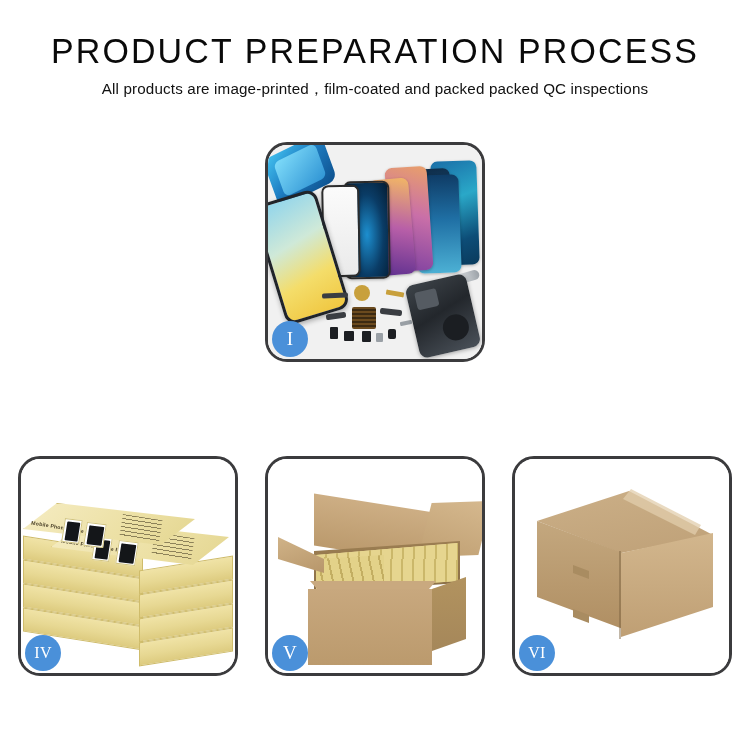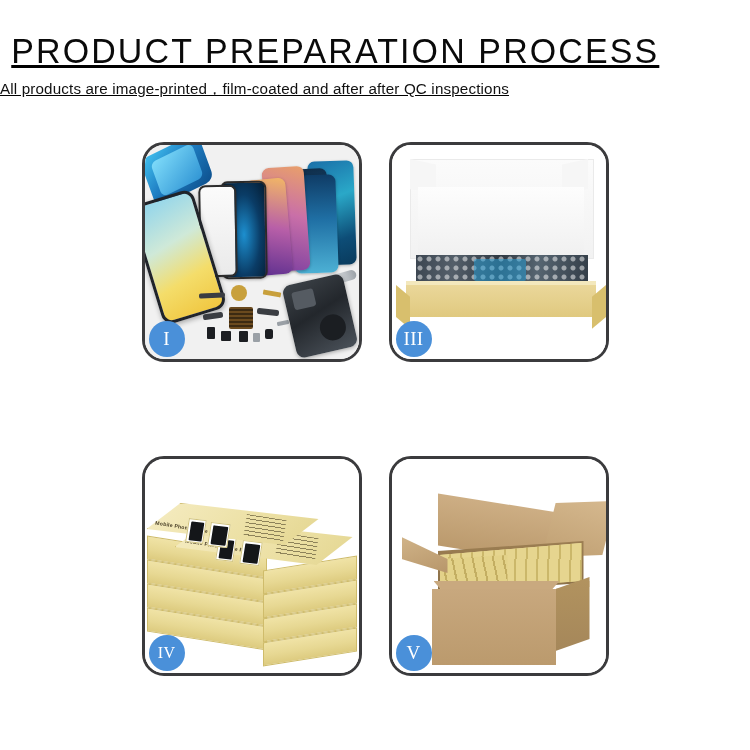--- a/index.html
+++ b/index.html
@@ -12,21 +12,21 @@
     height: 750px;
     overflow: hidden;
     font-family: "Liberation Sans", sans-serif;
     position: relative;
   }
 
   
   .header {
     width: 750px;
     padding-top: 33px;
-    text-decoration: underline;
+    text-align: center;
   }
   .page-title {
     font-family: "Liberation Sans", sans-serif;
     font-size: 35px;
     font-weight: 400;
     letter-spacing: 2.2px;
     color: #0a0a0a;
     line-height: 1;
     white-space: nowrap;
     transform: scaleX(0.97);
@@ -405,21 +405,21 @@
     position:absolute; left:24px; top:26px; width:178px; height:40px;
     background: linear-gradient(100deg, rgba(255,255,255,0) 0%, rgba(255,255,255,0.85) 40%, rgba(255,255,255,0) 100%);
     clip-path: polygon(72px 0, 178px 18px, 150px 40px, 0 20px);
   }
 </style>
 </head>
 <body>
 
 <div class="header">
   <div class="page-title">PRODUCT PREPARATION PROCESS</div>
-  <div class="page-subtitle">All products are image-printed，film-coated and after after QC inspections</div>
+  <div class="page-subtitle">All products are image-printed，film-coated and packed packed QC inspections</div>
 </div>
 
 <div class="grid">
 
   <div class="row">
 
     <div class="panel p1">
       <div class="panel-shadow"></div>
       <div class="panel-inner">
         <div class="scene">
@@ -449,34 +449,20 @@
           <div class="part silver" style="left:182px;top:190px;width:4px;height:4px;border-radius:50%;"></div>
 
           <div class="tool"></div>
           <div class="housing"></div>
         </div>
       </div>
       <div class="badge">I</div>
     </div>
 
 
-    <div class="panel p3">
-      <div class="panel-shadow"></div>
-      <div class="panel-inner">
-        <div class="box3-lid"></div>
-        <div class="box3-lid-flapL"></div>
-        <div class="box3-lid-flapR"></div>
-        <div class="box3-foam"></div>
-        <div class="box3-content"></div>
-        <div class="box3-content-blue"></div>
-        <div class="box3-rim"></div>
-        <div class="box3-front"></div>
-      </div>
-      <div class="badge">III</div>
-    </div>
 
   </div>
 
   <div class="row">
 
     <div class="panel p4">
       <div class="panel-shadow"></div>
       <div class="panel-inner">
         <div class="stack">
 
@@ -525,15 +511,29 @@
         <div class="c5-goods2"></div>
         <div class="c5-flapLeft"></div>
         <div class="c5-rim"></div>
         <div class="c5-flapFront"></div>
         <div class="c5-sidebody"></div>
         <div class="c5-front"></div>
       </div>
       <div class="badge">V</div>
     </div>
 
+    <div class="panel p6">
+      <div class="panel-shadow"></div>
+      <div class="panel-inner">
+        <div class="c6-wrapgloss"></div>
+        <div class="c6-top"></div>
+        <div class="c6-left"></div>
+        <div class="c6-right"></div>
+        <div class="c6-tape"></div>
+        <div class="c6-seam"></div>
+        <div class="c6-tab1"></div>
+        <div class="c6-tab2"></div>
+      </div>
+      <div class="badge small-num">VI</div>
+    </div>
 
   </div>
 </div>
 
 </body></html>

